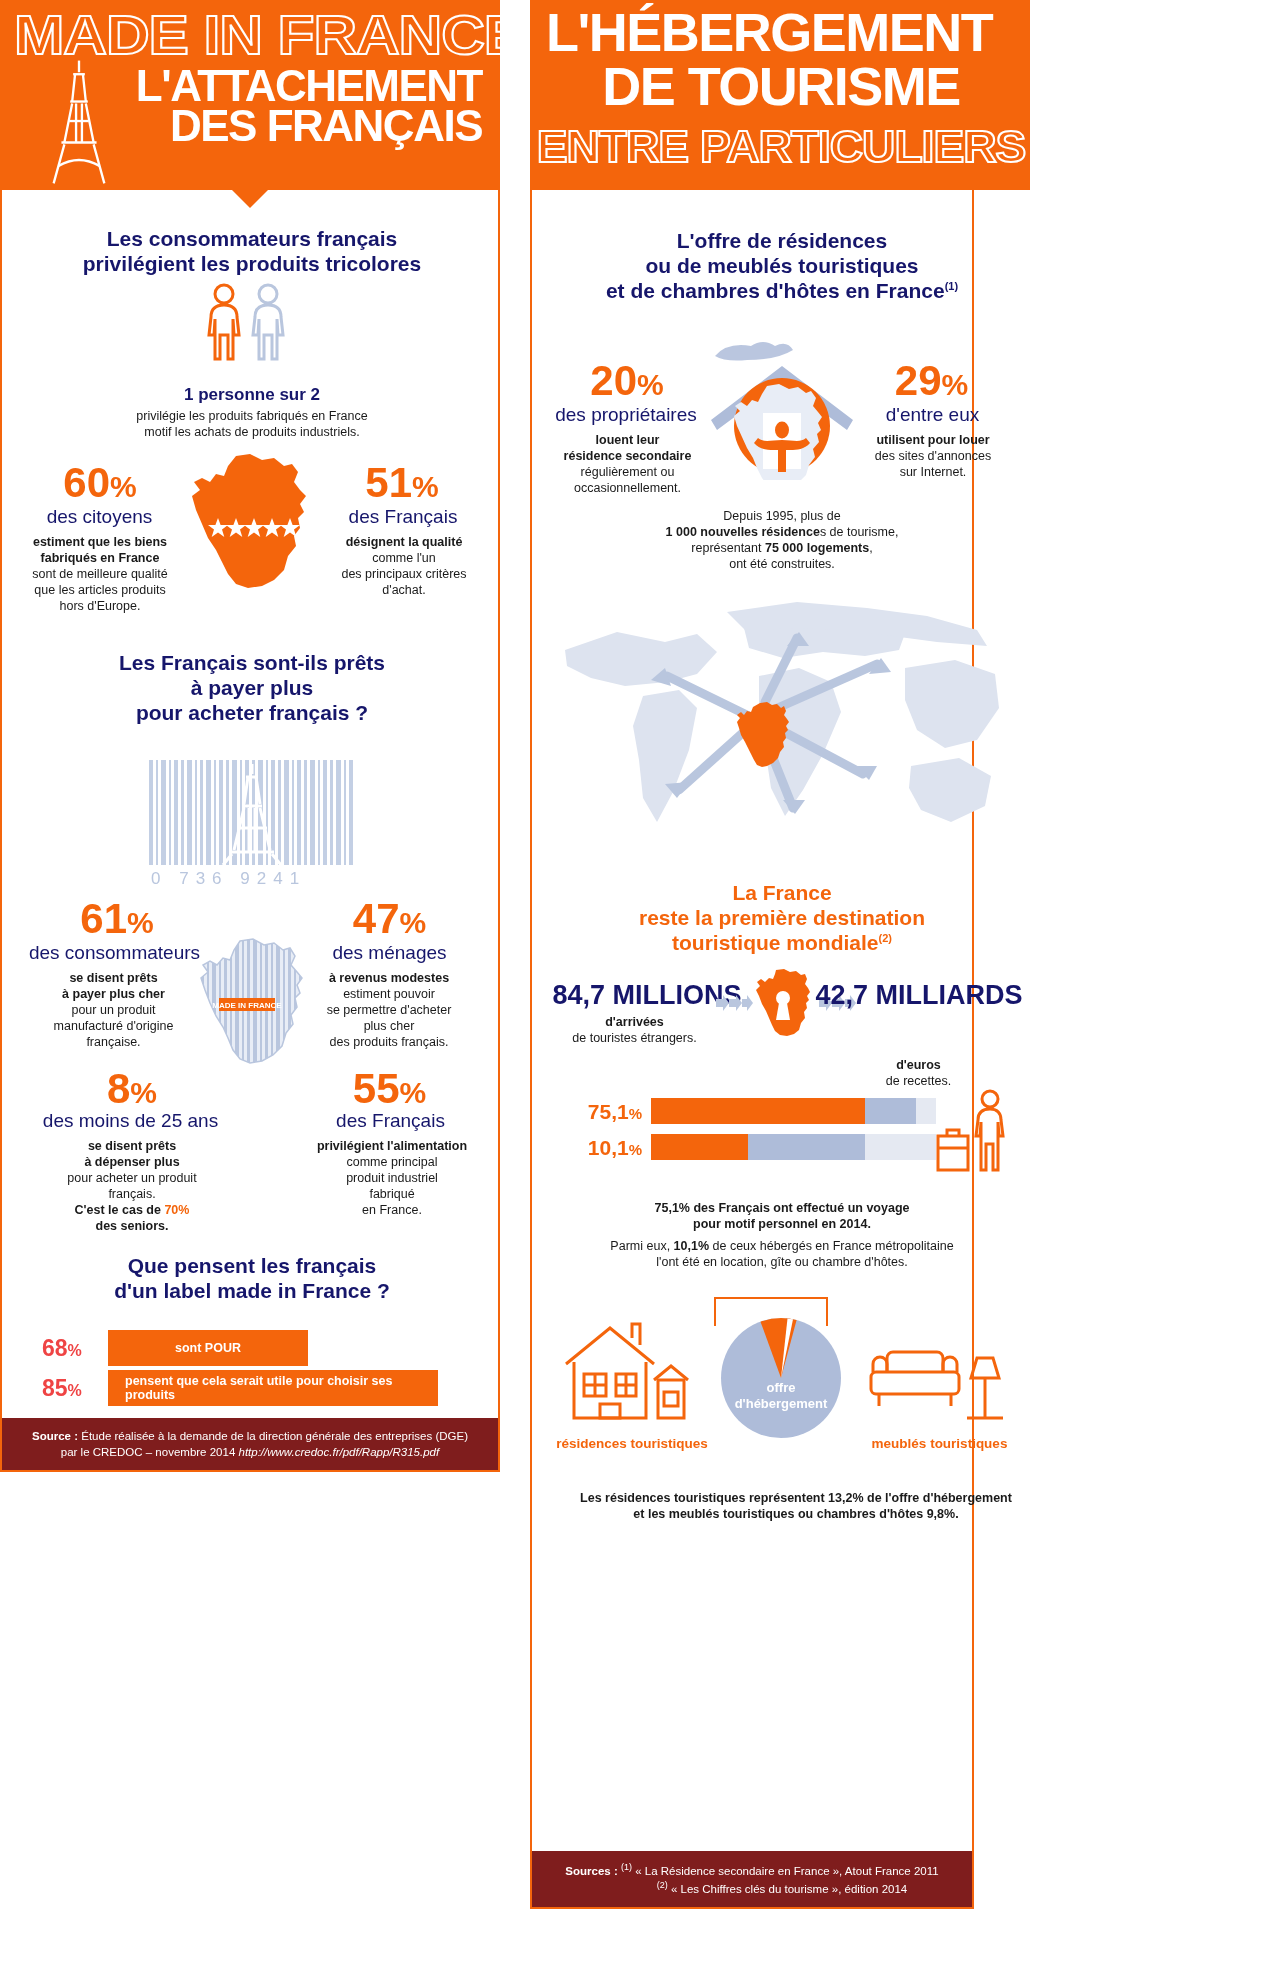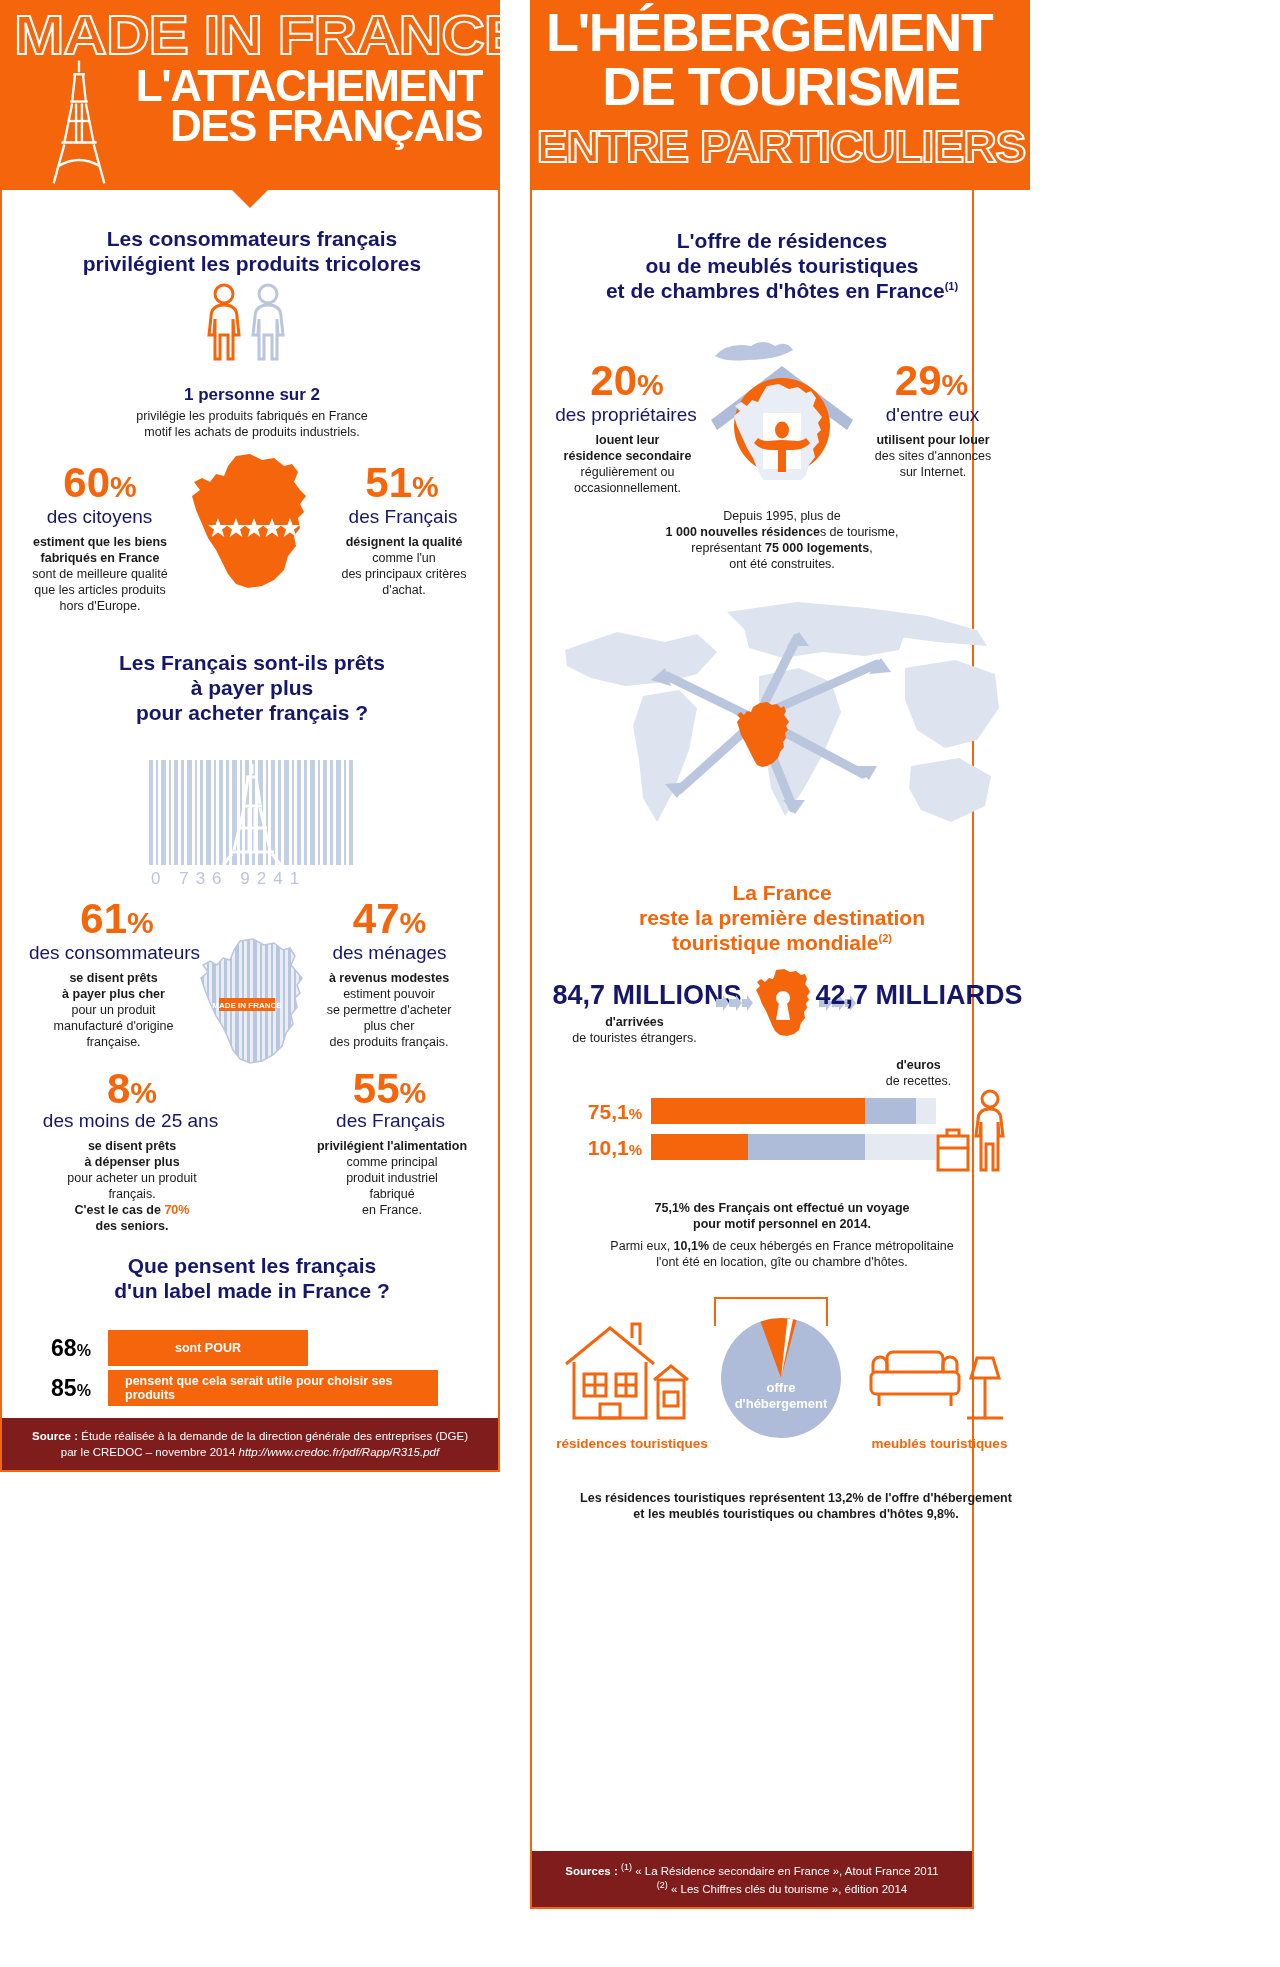--- a/index.html
+++ b/index.html
@@ -174,22 +174,22 @@
   #p8txt { top: 948px; left: 30px; width: 200px; }
 
   #p55 { top: 878px; left: 300px; width: 175px; }
   #p55lbl { top: 920px; left: 296px; width: 185px; font-size: 19px; }
   #p55txt { top: 948px; left: 300px; width: 180px; }
 
   #lt-head3 { top: 1063px; left: 40px; width: 420px; font-size: 21px; }
 
   .bar-row { position: absolute; display: flex; align-items: center; }
   .bar-pct {
-    color: #000000; font-weight: bold; font-size: 23px; width: 58px;
-    text-align: center; line-height: 1;
+    color: #ef4444; font-weight: bold; font-size: 23px; width: 58px;
+    text-align: left; line-height: 1;
   }
   .bar-pct .s { font-size: 16px; }
   .bar-fill {
     background: #f4650c; height: 36px; margin-left: 8px;
     display: flex; align-items: center; justify-content: center;
     color: #fff; font-weight: bold; font-size: 12.5px; padding: 0 8px;
   }
 
   .source-box {
     position: absolute; left: 0; bottom: 0;

